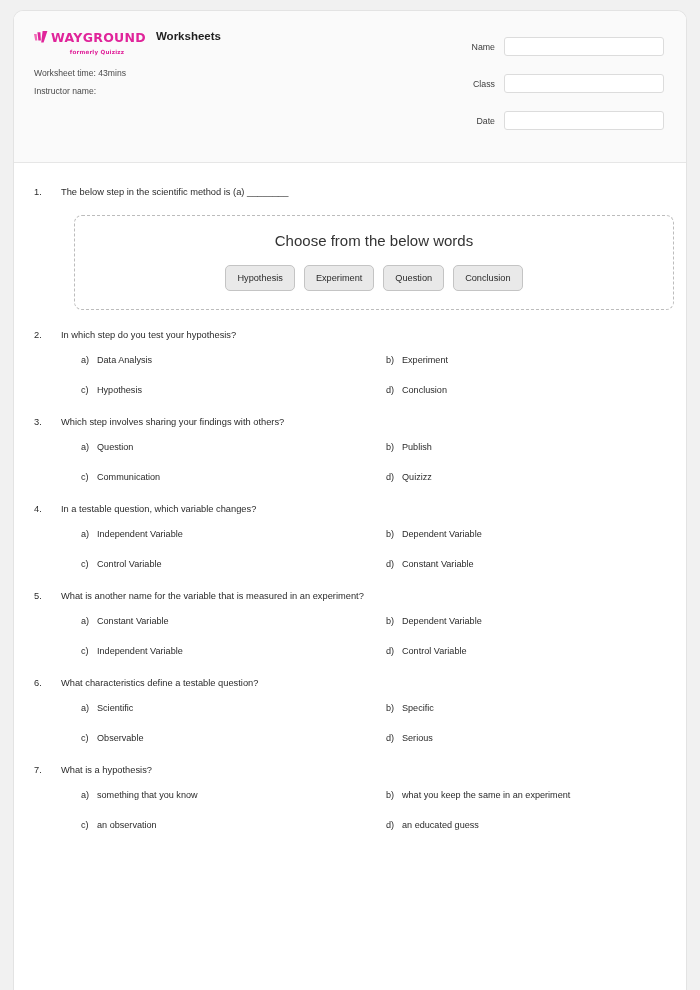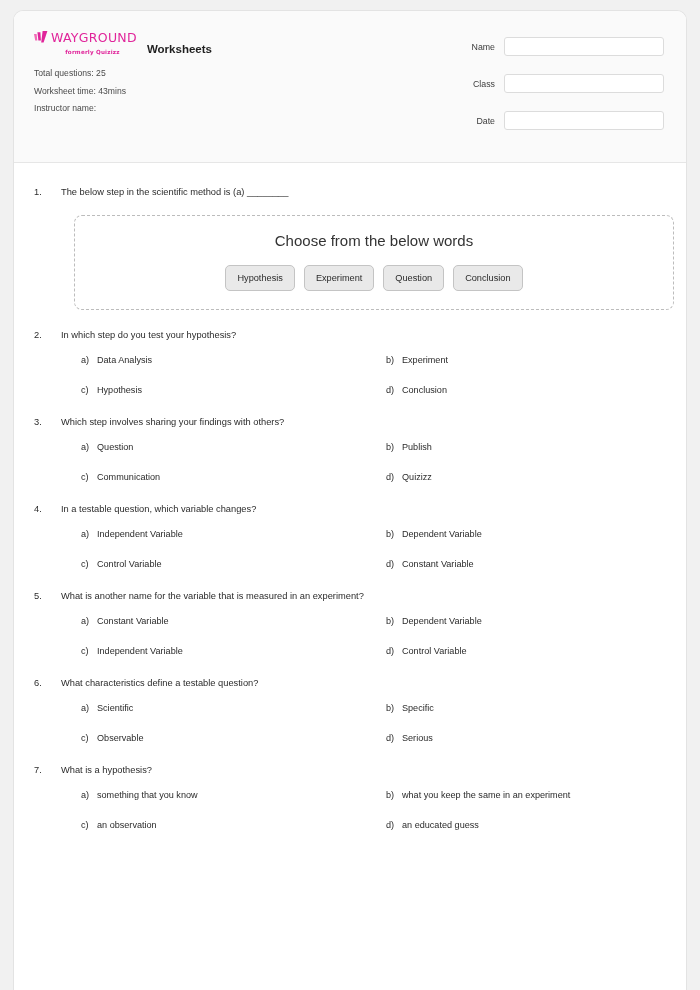--- a/index.html
+++ b/index.html
@@ -54,40 +54,40 @@
     display: flex;
     align-items: center;
     gap: 3px;
   }
   .logo-mark {
     display: block;
   }
   .logo-word {
     font-family: "DejaVu Sans", sans-serif;
     font-size: 12.5px;
-    font-weight: 400;
+    font-weight: 700;
     letter-spacing: 0.3px;
     color: #e0249a;
     line-height: 1;
   }
   .logo-sub {
     font-family: "DejaVu Sans", sans-serif;
     font-size: 5.6px;
     font-weight: 700;
     color: #e0249a;
     letter-spacing: 0.2px;
     margin-top: 2px;
     margin-left: 14px;
   }
   .brand-suffix {
     font-size: 11.5px;
     font-weight: 700;
     color: #1f1f1f;
     margin-left: 10px;
-    margin-top: 14px;
+    margin-top: 1px;
   }
 
   .meta-block {
     position: absolute;
     left: 20px;
     top: 54px;
     width: 270px;
   }
   .meta-title {
     font-size: 9.3px;
@@ -231,21 +231,20 @@
             </svg>
           </span>
           <span class="logo-word">WAYGROUND</span>
         </div>
         <div class="logo-sub">formerly Quizizz</div>
       </div>
       <span class="brand-suffix">Worksheets</span>
     </div>
 
     <div class="meta-block">
-      <div class="meta-line">Total questions: 25</div>
       <div class="meta-line">Worksheet time: 43mins</div>
       <div class="meta-line">Instructor name:</div>
     </div>
 
     <div class="fields">
       <div class="field-row">
         <span class="field-label">Name</span>
         <input class="field-input" type="text" value="" style="">
       </div>
       <div class="field-row">

